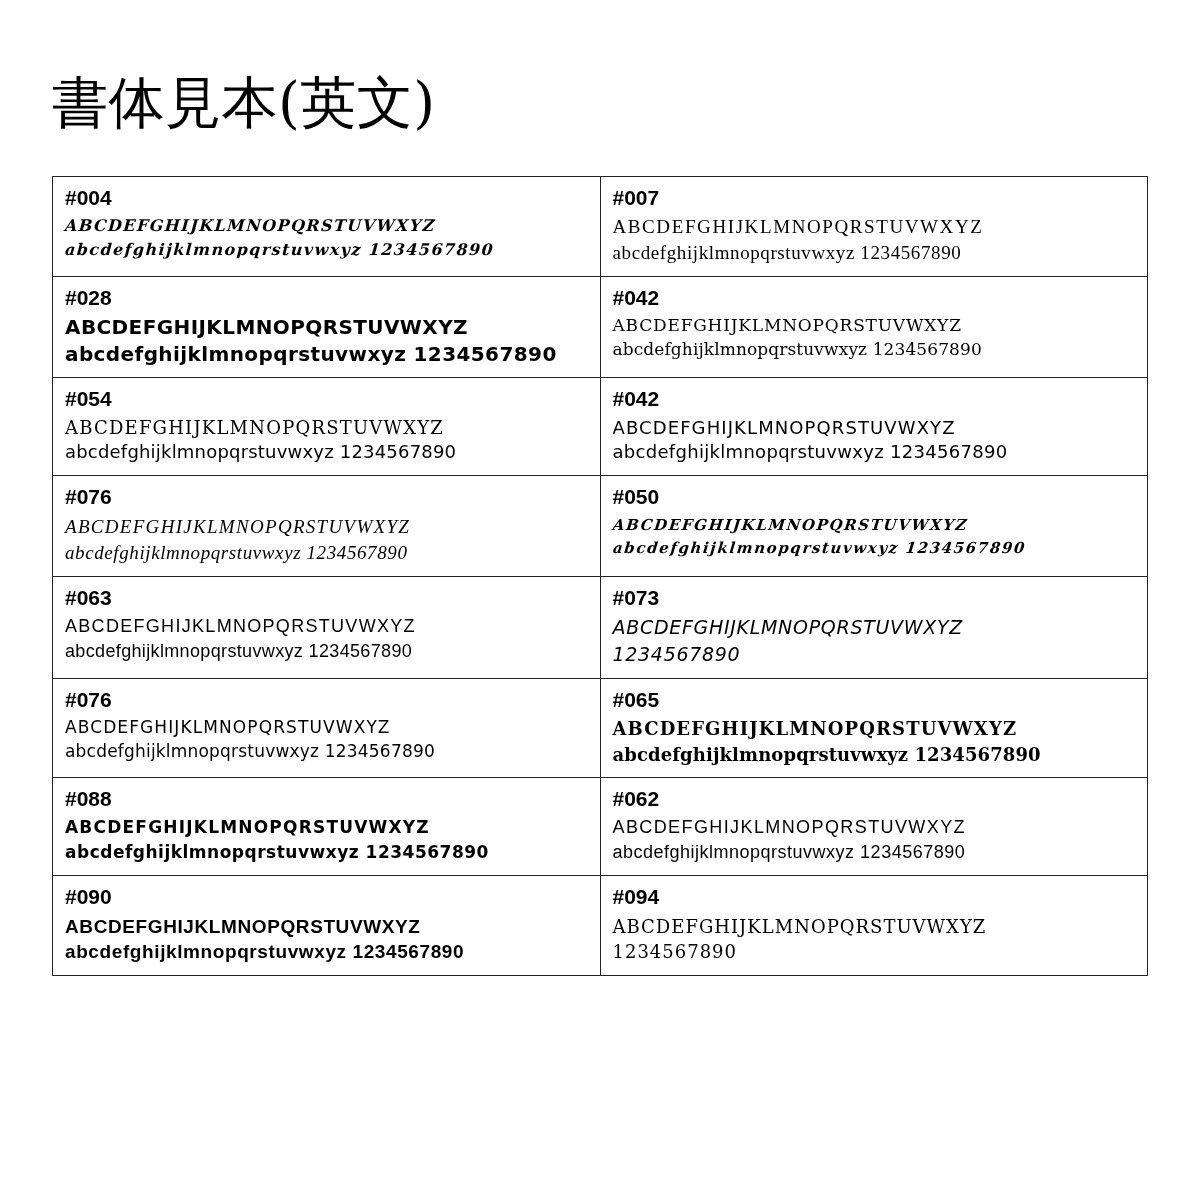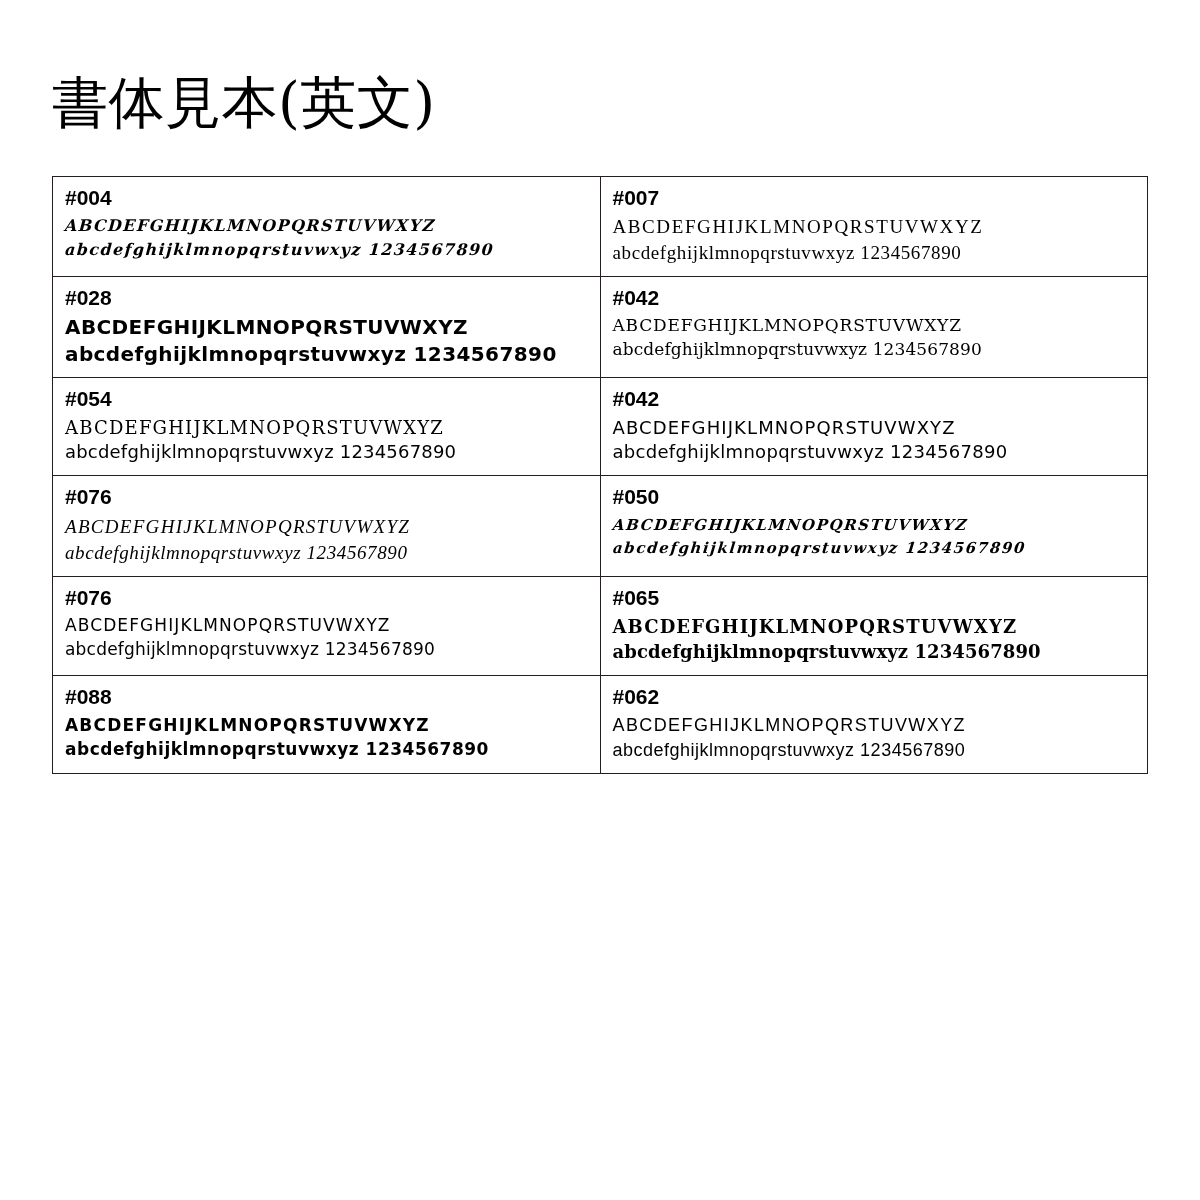--- a/index.html
+++ b/index.html
@@ -316,20 +316,36 @@
           </td>
           <td class="f050">
             <div class="cell-code">#050</div>
             <div class="cell-lines">
               <span class="specimen-line ln-upper">ABCDEFGHIJKLMNOPQRSTUVWXYZ</span>
               <span class="specimen-line ln-lower">abcdefghijklmnopqrstuvwxyz 1234567890</span>
             </div>
           </td>
         </tr>
         <tr>
+          <td class="f063">
+            <div class="cell-code">#063</div>
+            <div class="cell-lines">
+              <span class="specimen-line ln-upper">ABCDEFGHIJKLMNOPQRSTUVWXYZ</span>
+              <span class="specimen-line ln-lower">abcdefghijklmnopqrstuvwxyz 1234567890</span>
+            </div>
+          </td>
+          <td class="f073">
+            <div class="cell-code">#073</div>
+            <div class="cell-lines">
+              <span class="specimen-line ln-upper">ABCDEFGHIJKLMNOPQRSTUVWXYZ</span>
+              <span class="specimen-line ln-lower">1234567890</span>
+            </div>
+          </td>
+        </tr>
+        <tr>
           <td class="f076">
             <div class="cell-code">#076</div>
             <div class="cell-lines">
               <span class="specimen-line ln-upper">ABCDEFGHIJKLMNOPQRSTUVWXYZ</span>
               <span class="specimen-line ln-lower">abcdefghijklmnopqrstuvwxyz 1234567890</span>
             </div>
           </td>
           <td class="f082">
             <div class="cell-code">#065</div>
             <div class="cell-lines">
@@ -347,16 +363,32 @@
             </div>
           </td>
           <td class="f089">
             <div class="cell-code">#062</div>
             <div class="cell-lines">
               <span class="specimen-line ln-upper">ABCDEFGHIJKLMNOPQRSTUVWXYZ</span>
               <span class="specimen-line ln-lower">abcdefghijklmnopqrstuvwxyz 1234567890</span>
             </div>
           </td>
         </tr>
+        <tr>
+          <td class="f090">
+            <div class="cell-code">#090</div>
+            <div class="cell-lines">
+              <span class="specimen-line ln-upper">ABCDEFGHIJKLMNOPQRSTUVWXYZ</span>
+              <span class="specimen-line ln-lower">abcdefghijklmnopqrstuvwxyz 1234567890</span>
+            </div>
+          </td>
+          <td class="f094">
+            <div class="cell-code">#094</div>
+            <div class="cell-lines">
+              <span class="specimen-line ln-upper">ABCDEFGHIJKLMNOPQRSTUVWXYZ</span>
+              <span class="specimen-line ln-lower">1234567890</span>
+            </div>
+          </td>
+        </tr>
       </tbody>
   </table>
 
 </div>
 
 </body></html>

